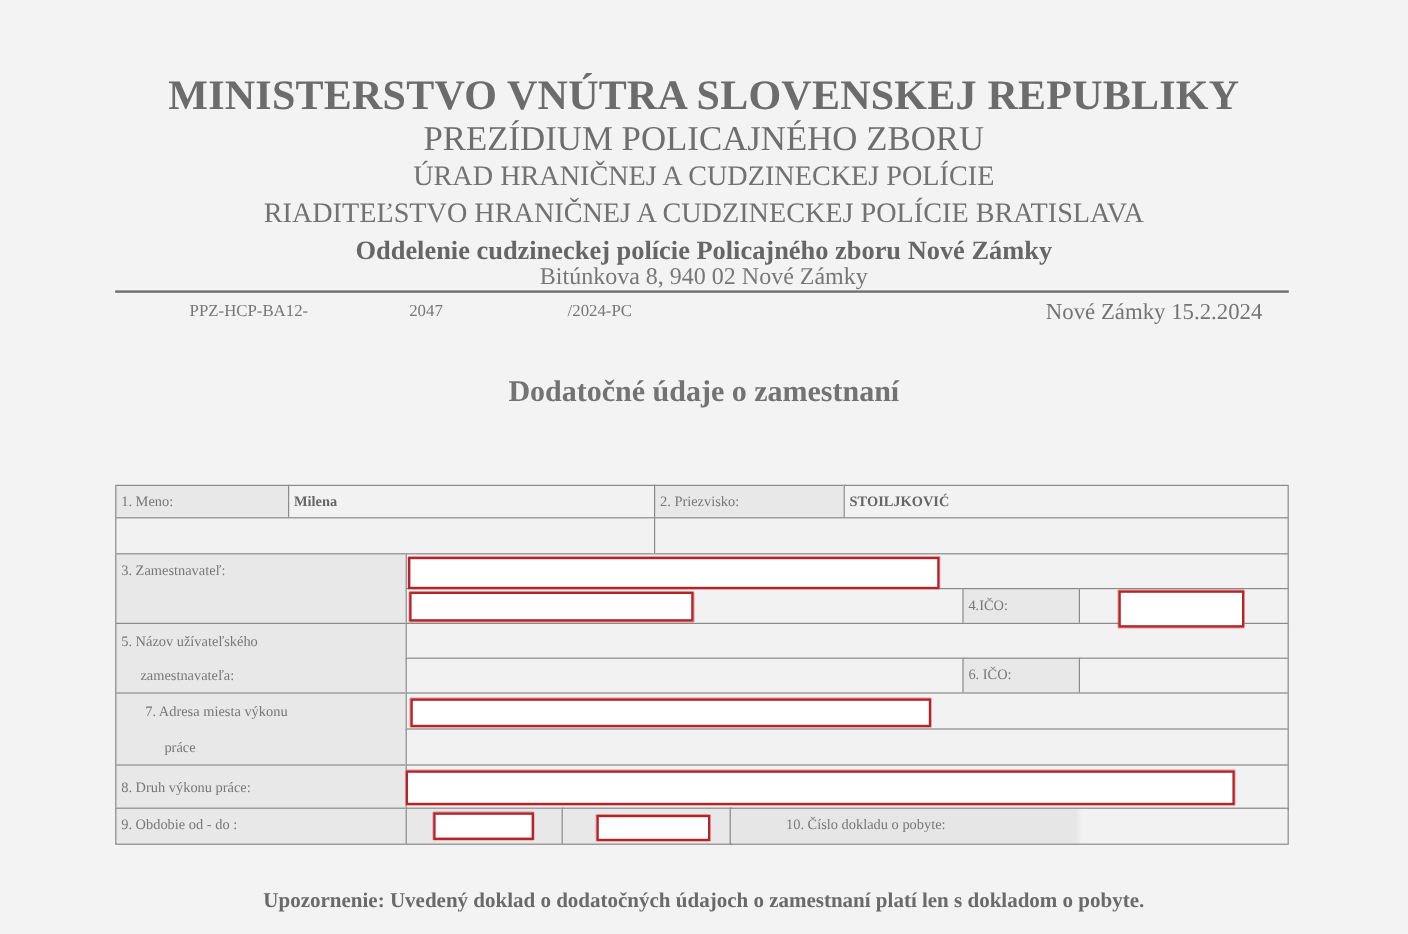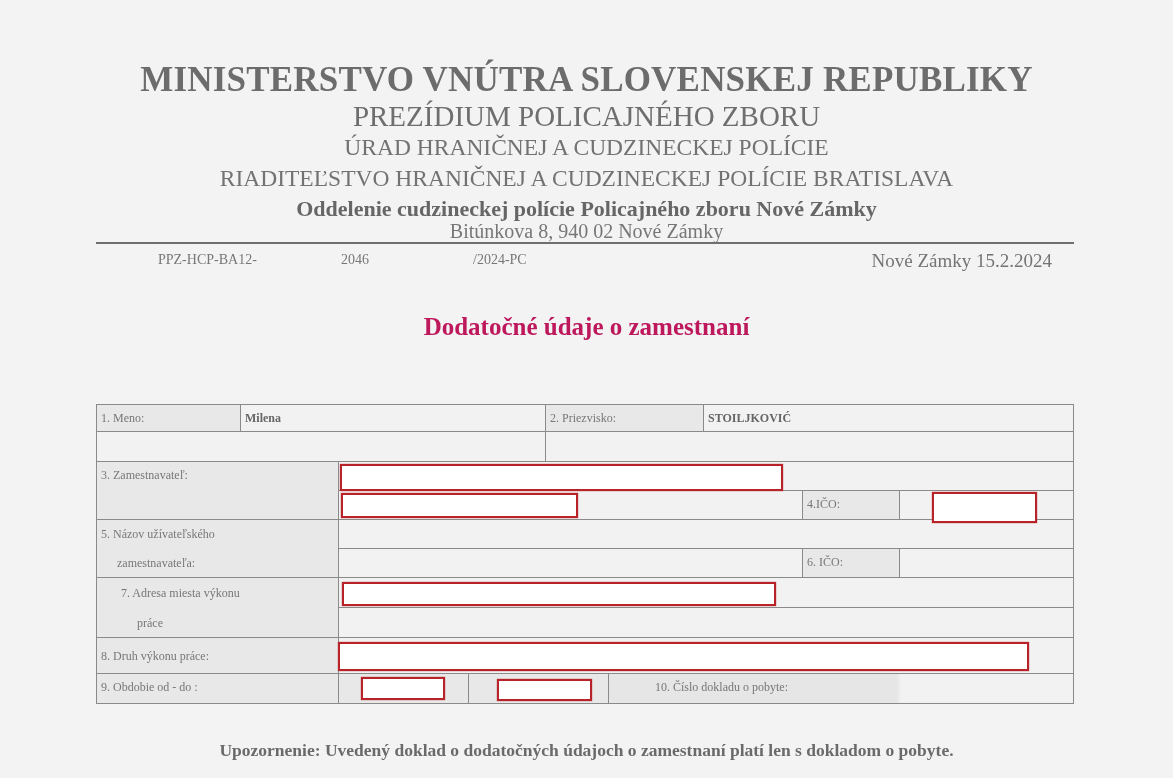--- a/index.html
+++ b/index.html
@@ -14,21 +14,21 @@
   .center { left:0; width:1173px; text-align:center; white-space:nowrap; }
   .h1 { top:60px; font-size:35px; font-weight:bold; color:#6c6c6c; letter-spacing:0.2px; }
   .h2 { top:100px; font-size:29px; color:#6e6e6e; }
   .h3 { top:134px; font-size:23.5px; color:#727272; }
   .h4 { top:165px; font-size:23.5px; color:#727272; }
   .h5 { top:196px; font-size:22px; font-weight:bold; color:#666; }
   .h6 { top:220px; font-size:20px; color:#777; }
   .rule { left:96px; top:242px; width:978px; height:2px; background:#6f6f6f; }
   .ref { top:252px; font-size:14px; color:#777; }
   .date { top:250px; right:121px; font-size:19px; color:#747474; }
-  .title { top:313px; font-size:25px; font-weight:bold; color:#be185d; }
+  .title { top:313px; font-size:25px; font-weight:bold; color:#737373; }
 
   .cell {
     position:absolute; box-sizing:border-box;
     border:1.5px solid #8a8a8a; background:#f2f2f2;
     font-size:12px; color:#777; padding-left:4px; line-height:26px;
     white-space:nowrap;
   }
   .lbl { background:#e8e8e8; }
   .val { font-weight:bold; color:#666; }
   .redact {
@@ -43,21 +43,21 @@
 
 <div class="abs center h1">MINISTERSTVO VNÚTRA SLOVENSKEJ REPUBLIKY</div>
 <div class="abs center h2">PREZÍDIUM POLICAJNÉHO ZBORU</div>
 <div class="abs center h3">ÚRAD HRANIČNEJ A CUDZINECKEJ POLÍCIE</div>
 <div class="abs center h4">RIADITEĽSTVO HRANIČNEJ A CUDZINECKEJ POLÍCIE BRATISLAVA</div>
 <div class="abs center h5">Oddelenie cudzineckej polície Policajného zboru Nové Zámky</div>
 <div class="abs center h6">Bitúnkova 8, 940 02 Nové Zámky</div>
 <div class="abs rule"></div>
 
 <div class="abs ref" style="left:158px;">PPZ-HCP-BA12-</div>
-<div class="abs ref" style="left:341px;">2046</div>
+<div class="abs ref" style="left:341px;">2047</div>
 <div class="abs ref" style="left:473px;">/2024-PC</div>
 <div class="abs date">Nové Zámky 15.2.2024</div>
 
 <div class="abs center title">Dodatočné údaje o zamestnaní</div>
 
 <div class="cell lbl" style="left:96px;top:404px;width:146px;height:29px;">1. Meno:</div>
 <div class="cell val" style="left:240px;top:404px;width:307px;height:29px;">Milena</div>
 <div class="cell lbl" style="left:545px;top:404px;width:160px;height:29px;">2. Priezvisko:</div>
 <div class="cell val" style="left:703px;top:404px;width:371px;height:29px;">STOILJKOVIĆ</div>
 

